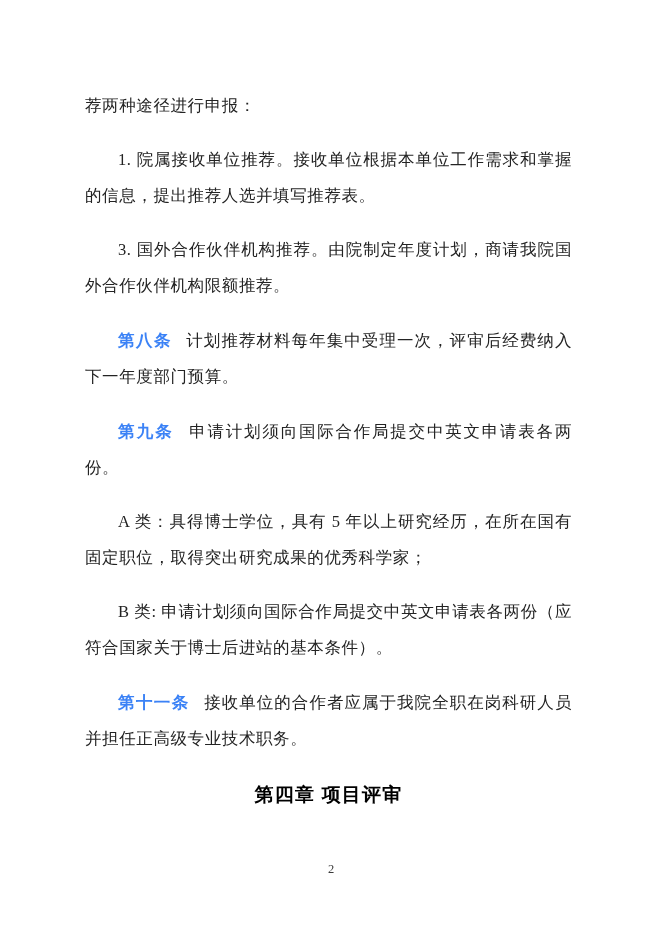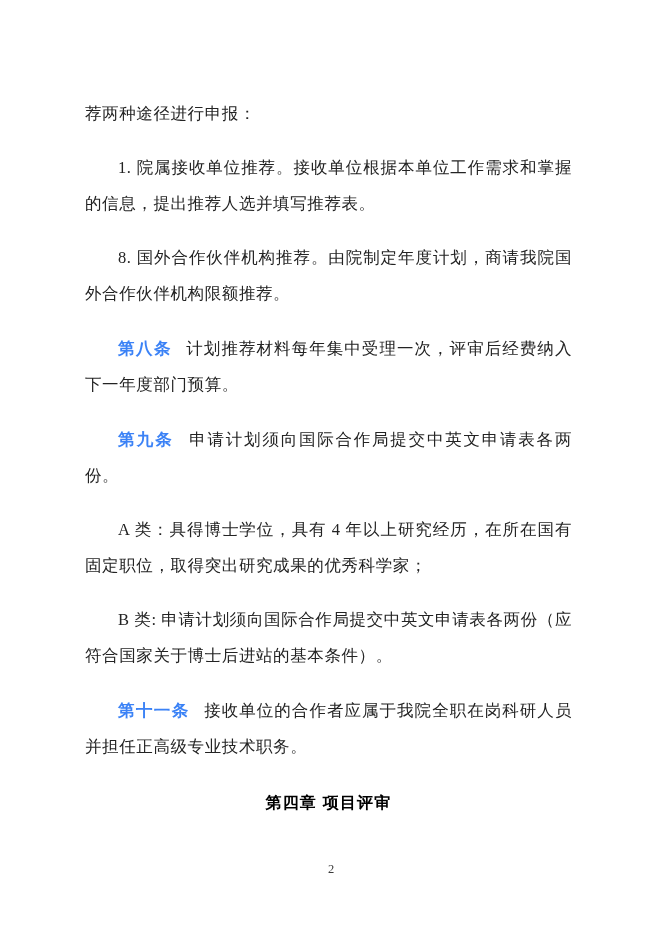--- a/index.html
+++ b/index.html
@@ -19,21 +19,21 @@
     overflow: hidden;
     box-sizing: border-box;
   }
   #content {
     position: absolute;
     left: 85px;
     top: 84px;
     width: 487px;
   }
   .para {
-    margin: 12px 0 0 0;
+    margin: 4px 0 0 0;
     font-size: 16.5px;
     line-height: 36px;
     text-align: justify;
     text-justify: inter-ideograph;
     letter-spacing: 0.6px;
     font-family: "Liberation Serif", "DejaVu Serif", serif;
     color: #232323;
   }
   .para.flush {
     text-indent: 0;
@@ -52,21 +52,21 @@
   }
   .art-sp {
     display: inline-block;
     width: 14px;
   }
   .chapter {
     margin: 20px 0 6px 0;
     text-align: center;
     font-family: "Liberation Sans", "DejaVu Sans", sans-serif;
     font-weight: bold;
-    font-size: 16px;
+    font-size: 19px;
     line-height: 36px;
     letter-spacing: 1.2px;
     color: #000000;
   }
   #page-number {
     position: absolute;
     left: 0;
     right: 0;
     top: 862px;
     text-align: center;
@@ -75,22 +75,22 @@
     color: #3a3a3a;
   }
 </style>
 </head>
 <body>
 
 <div id="page">
   <div id="content">
       <p class="para flush">荐两种途径进行申报：</p>
       <p class="para indent gap">1. 院属接收单位推荐。接收单位根据本单位工作需求和掌握的信息，提出推荐人选并填写推荐表。</p>
-      <p class="para indent gap">8. 国外合作伙伴机构推荐。由院制定年度计划，商请我院国外合作伙伴机构限额推荐。</p>
+      <p class="para indent gap">3. 国外合作伙伴机构推荐。由院制定年度计划，商请我院国外合作伙伴机构限额推荐。</p>
       <p class="para indent gap"><span class="art">第八条</span><span class="art-sp"></span><span>计划推荐材料每年集中受理一次，评审后经费纳入下一年度部门预算。</span></p>
       <p class="para indent gap"><span class="art">第九条</span><span class="art-sp"></span><span>申请计划须向国际合作局提交中英文申请表各两份。</span></p>
-      <p class="para indent gap">A 类：具得博士学位，具有 4 年以上研究经历，在所在国有固定职位，取得突出研究成果的优秀科学家；</p>
+      <p class="para indent gap">A 类：具得博士学位，具有 5 年以上研究经历，在所在国有固定职位，取得突出研究成果的优秀科学家；</p>
       <p class="para indent gap">B 类: 申请计划须向国际合作局提交中英文申请表各两份（应符合国家关于博士后进站的基本条件）。</p>
       <p class="para indent gap"><span class="art">第十一条</span><span class="art-sp"></span><span>接收单位的合作者应属于我院全职在岗科研人员并担任正高级专业技术职务。</span></p>
       <div class="chapter">第四章  项目评审</div>
     </div>
   <div id="page-number">2</div>
 </div>
 
 </body></html>

